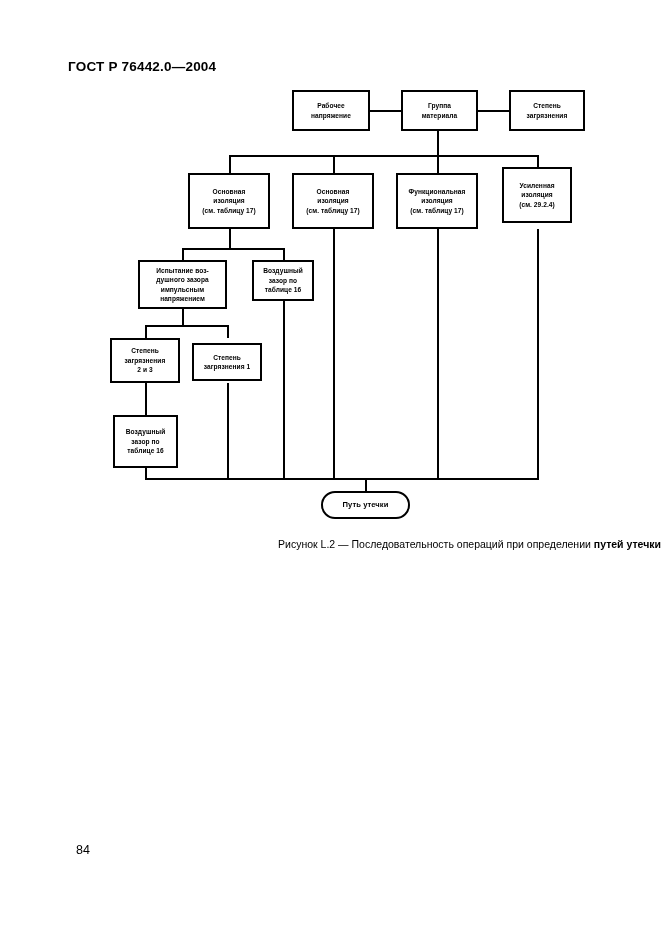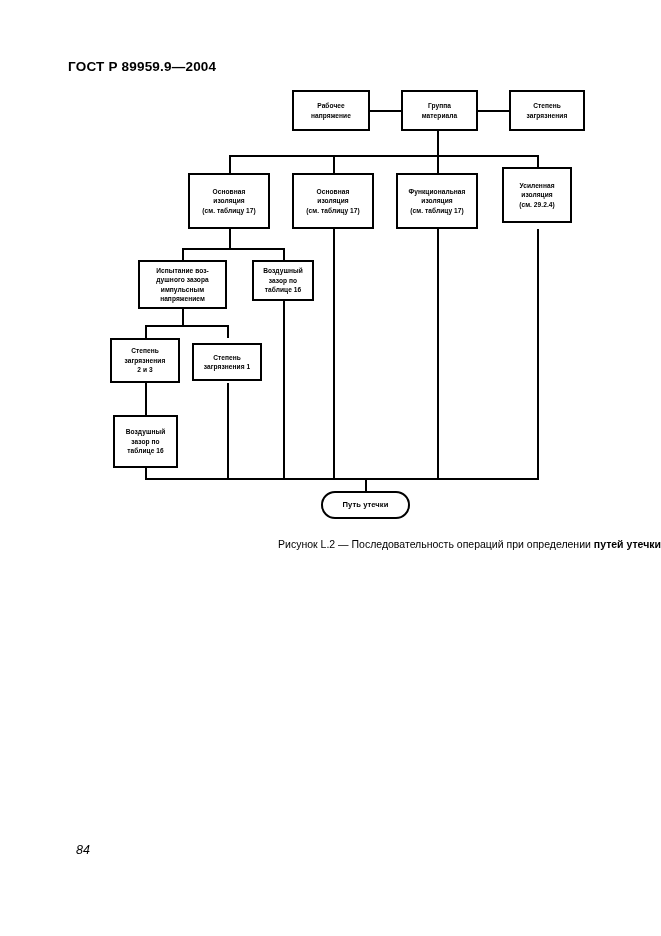--- a/index.html
+++ b/index.html
@@ -29,21 +29,20 @@
     letter-spacing: 0.2px;
     white-space: nowrap;
   }
   
   #page-number {
     position: absolute;
     left: 76px;
     top: 843px;
     font-size: 12.5px;
     font-weight: normal;
-    font-style: italic;
   }
   
   #figure-caption {
     position: absolute;
     left: 0;
     top: 538px;
     width: 661px;
     text-align: right;
     font-size: 10.5px;
     white-space: nowrap;
@@ -87,21 +86,21 @@
     z-index: 1;
   }
   .vline { width: 2px; }
   .hline { height: 2px; }
 </style>
 </head>
 <body>
 
 <div id="page">
 
-  <div id="doc-header">ГОСТ Р 89959.9—2004</div>
+  <div id="doc-header">ГОСТ Р 76442.0—2004</div>
 
   <div id="flowchart">
 
     <div class="conn hline" style="left:370px; top:110px; width:31px;"></div>
 
     <div class="conn hline" style="left:478px; top:110px; width:31px;"></div>
 
     <div class="conn vline" style="left:437px; top:131px; height:26px;"></div>
 
     <div class="conn hline" style="left:229px; top:155px; width:310px;"></div>

